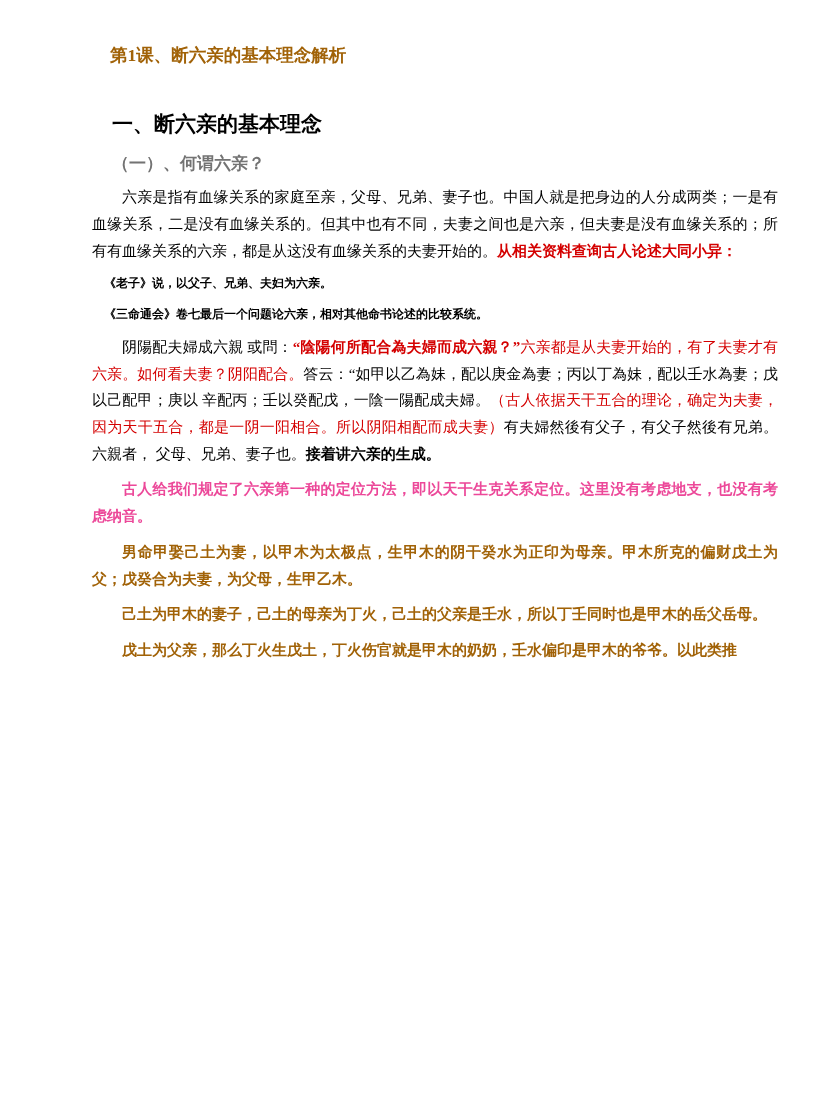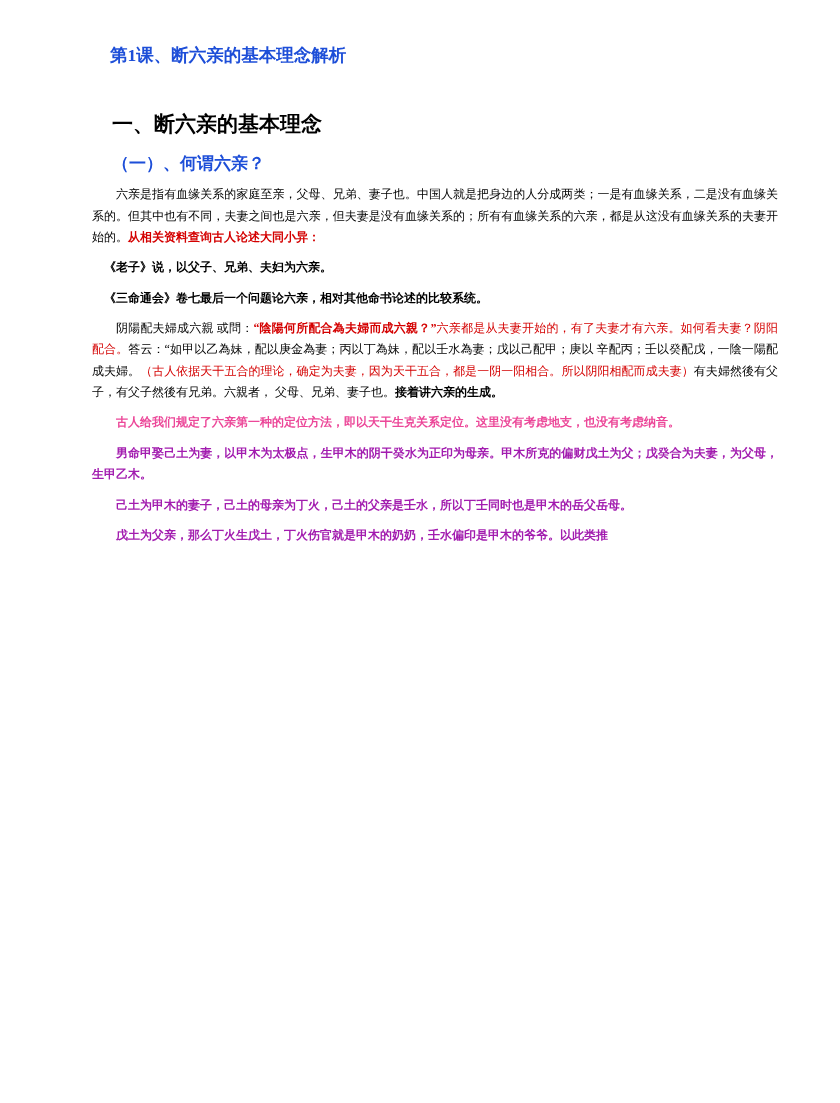--- a/index.html
+++ b/index.html
@@ -16,58 +16,58 @@
     overflow: hidden;
   }
   .page {
     width: 840px;
     height: 1103px;
     box-sizing: border-box;
     padding: 30px 62px 20px 92px;
     position: relative;
   }
   .doc-title {
-    color: #1d4ed8;
+    color: #a16207;
     font-weight: bold;
     font-size: 17.5px;
     line-height: 1.5;
     margin: 12px 0 0 18px;
   }
   .h1 {
     font-weight: bold;
     font-size: 21px;
     margin: 42px 0 0 20px;
     color: #000;
   }
   .h2 {
     font-weight: bold;
     font-size: 17px;
-    color: #1d4ed8;
+    color: #737373;
     margin: 14px 0 0 20px;
   }
   p {
     margin: 0;
-    font-size: 12px;
+    font-size: 15px;
     line-height: 1.78;
     text-align: justify;
     text-justify: inter-ideograph;
   }
   .indent2 { text-indent: 2em; }
   .red { color: #d40000; }
   .bold { font-weight: bold; }
   .quote-line {
     font-weight: bold;
     font-size: 12px;
     margin-top: 9px;
     text-indent: 1em;
     line-height: 1.78;
   }
   .para-main { margin-top: 9px; }
   .para-blue {
-    color: #a21caf;
+    color: #a16207;
     font-weight: bold;
   }
   .para-red {
     color: #ec4899;
     font-weight: bold;
   }
 </style>
 </head>
 <body>
 

